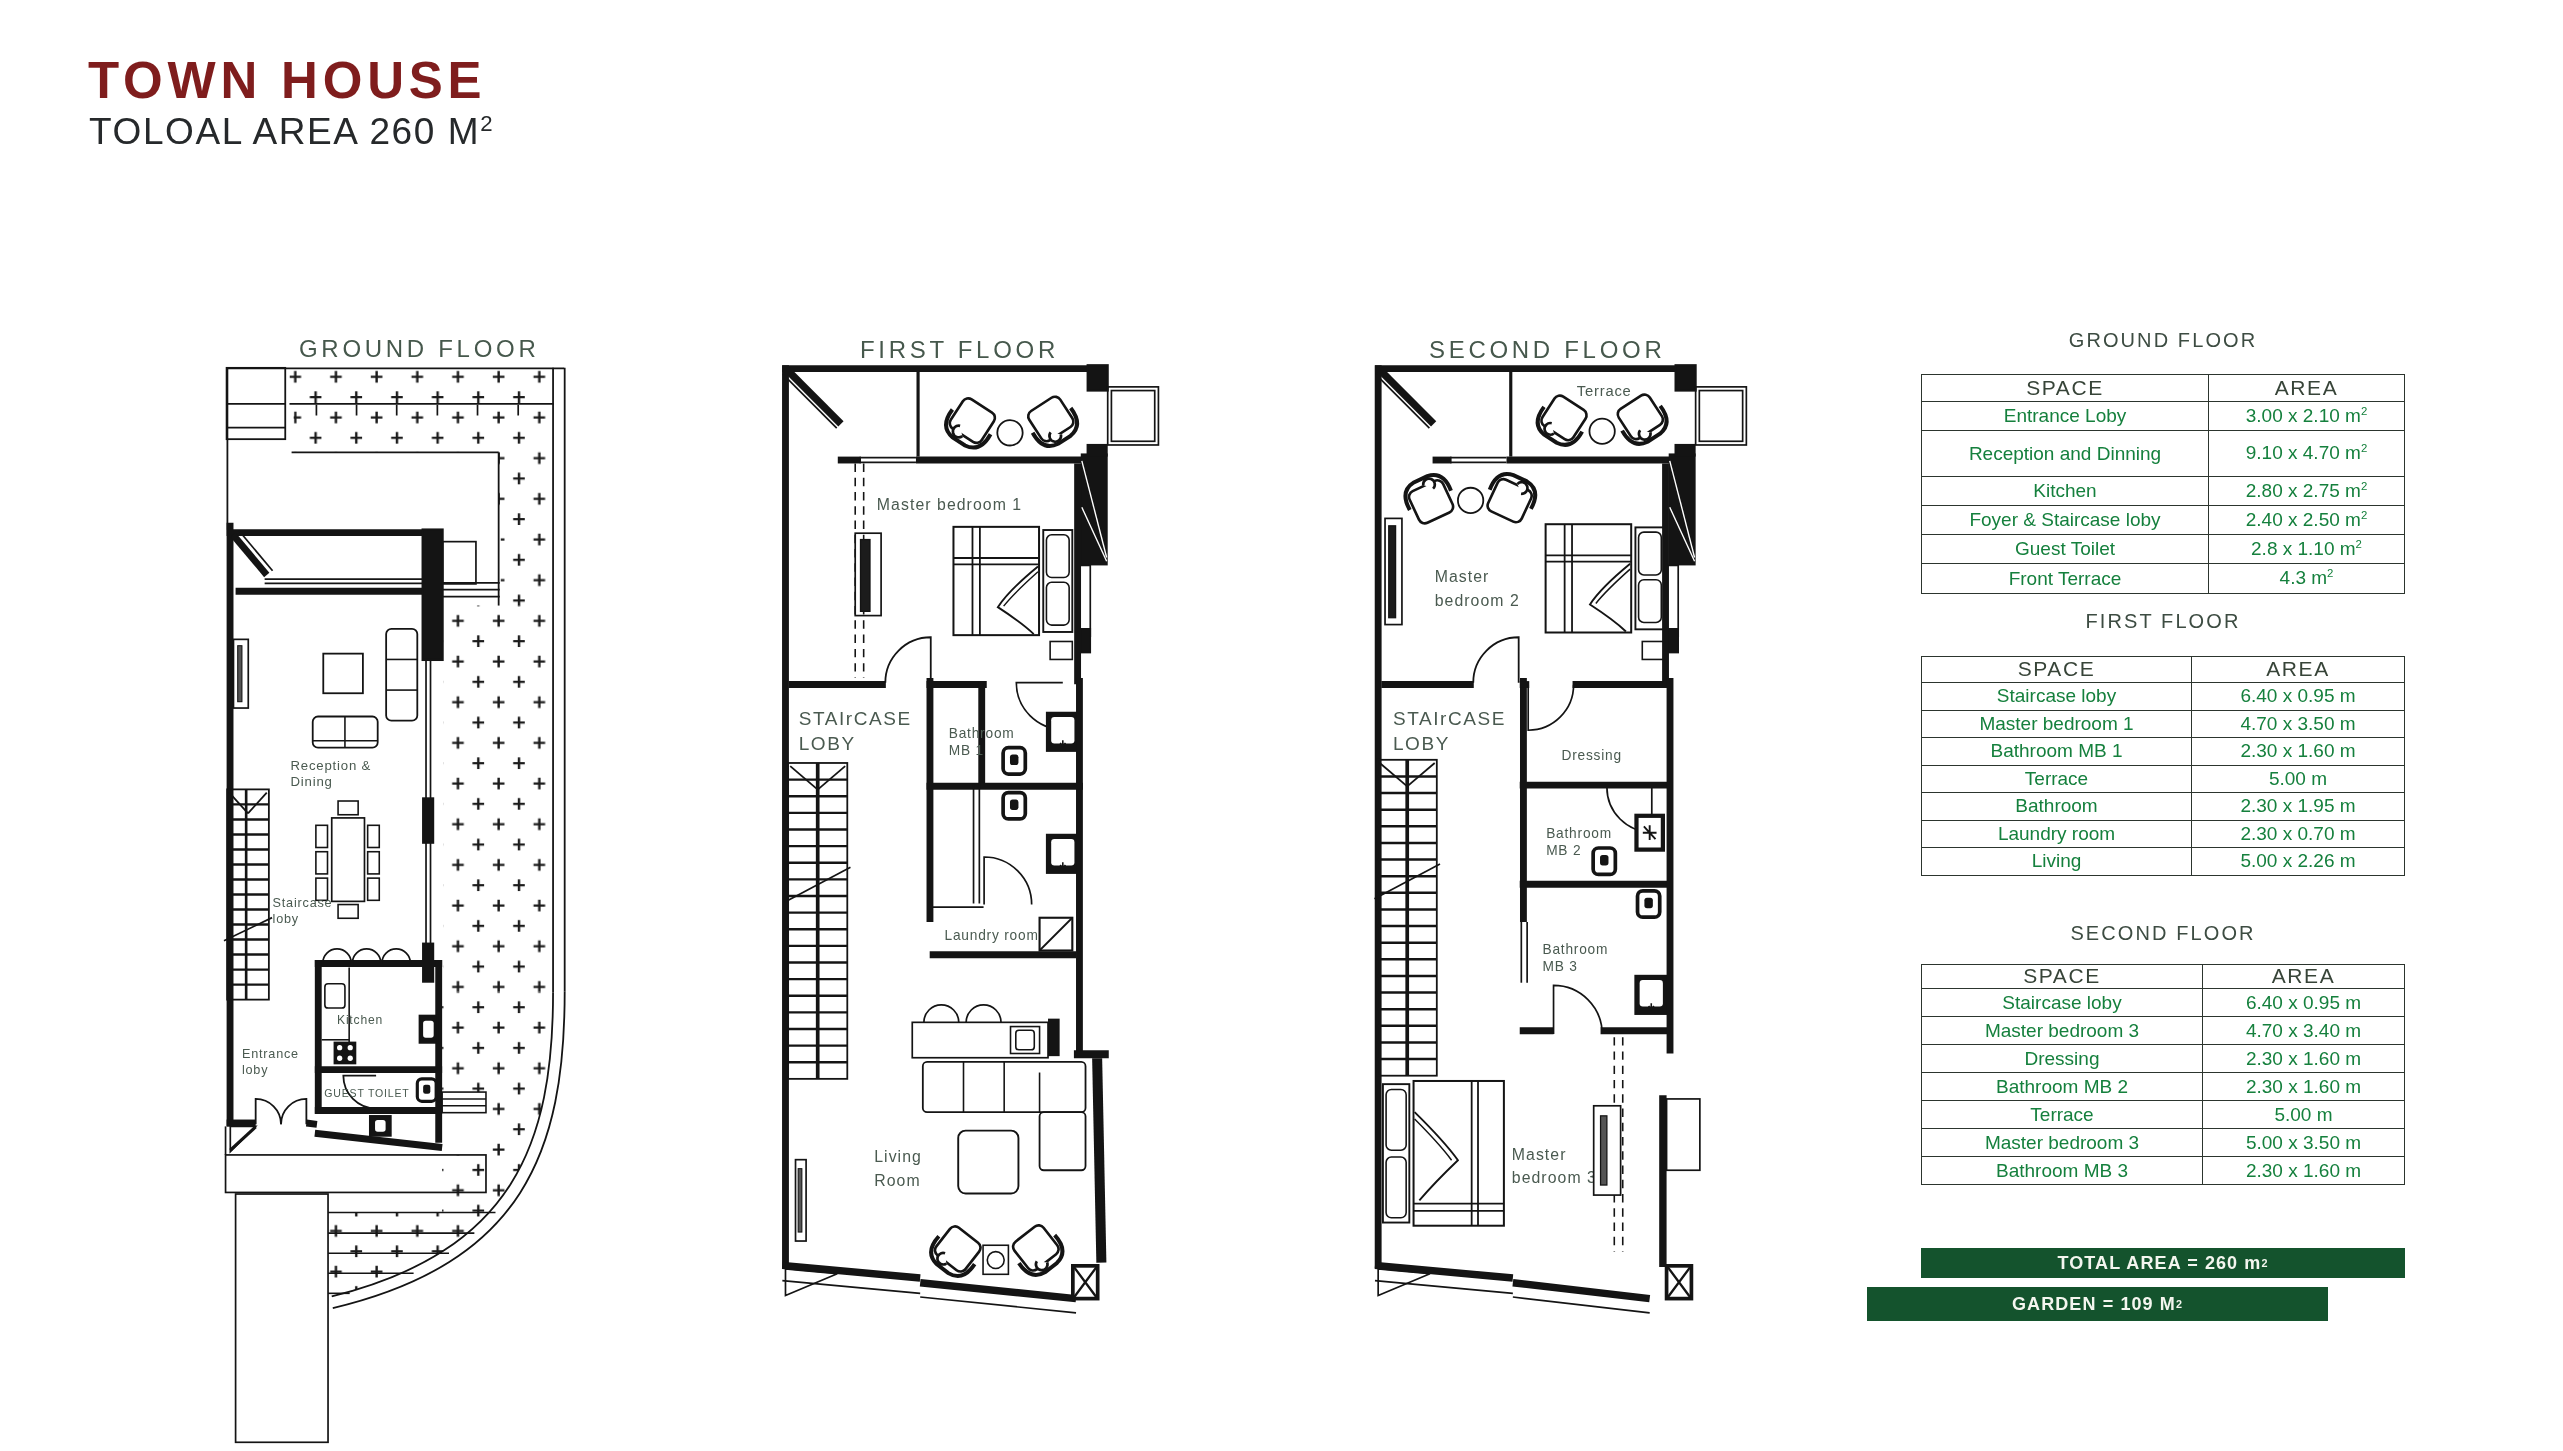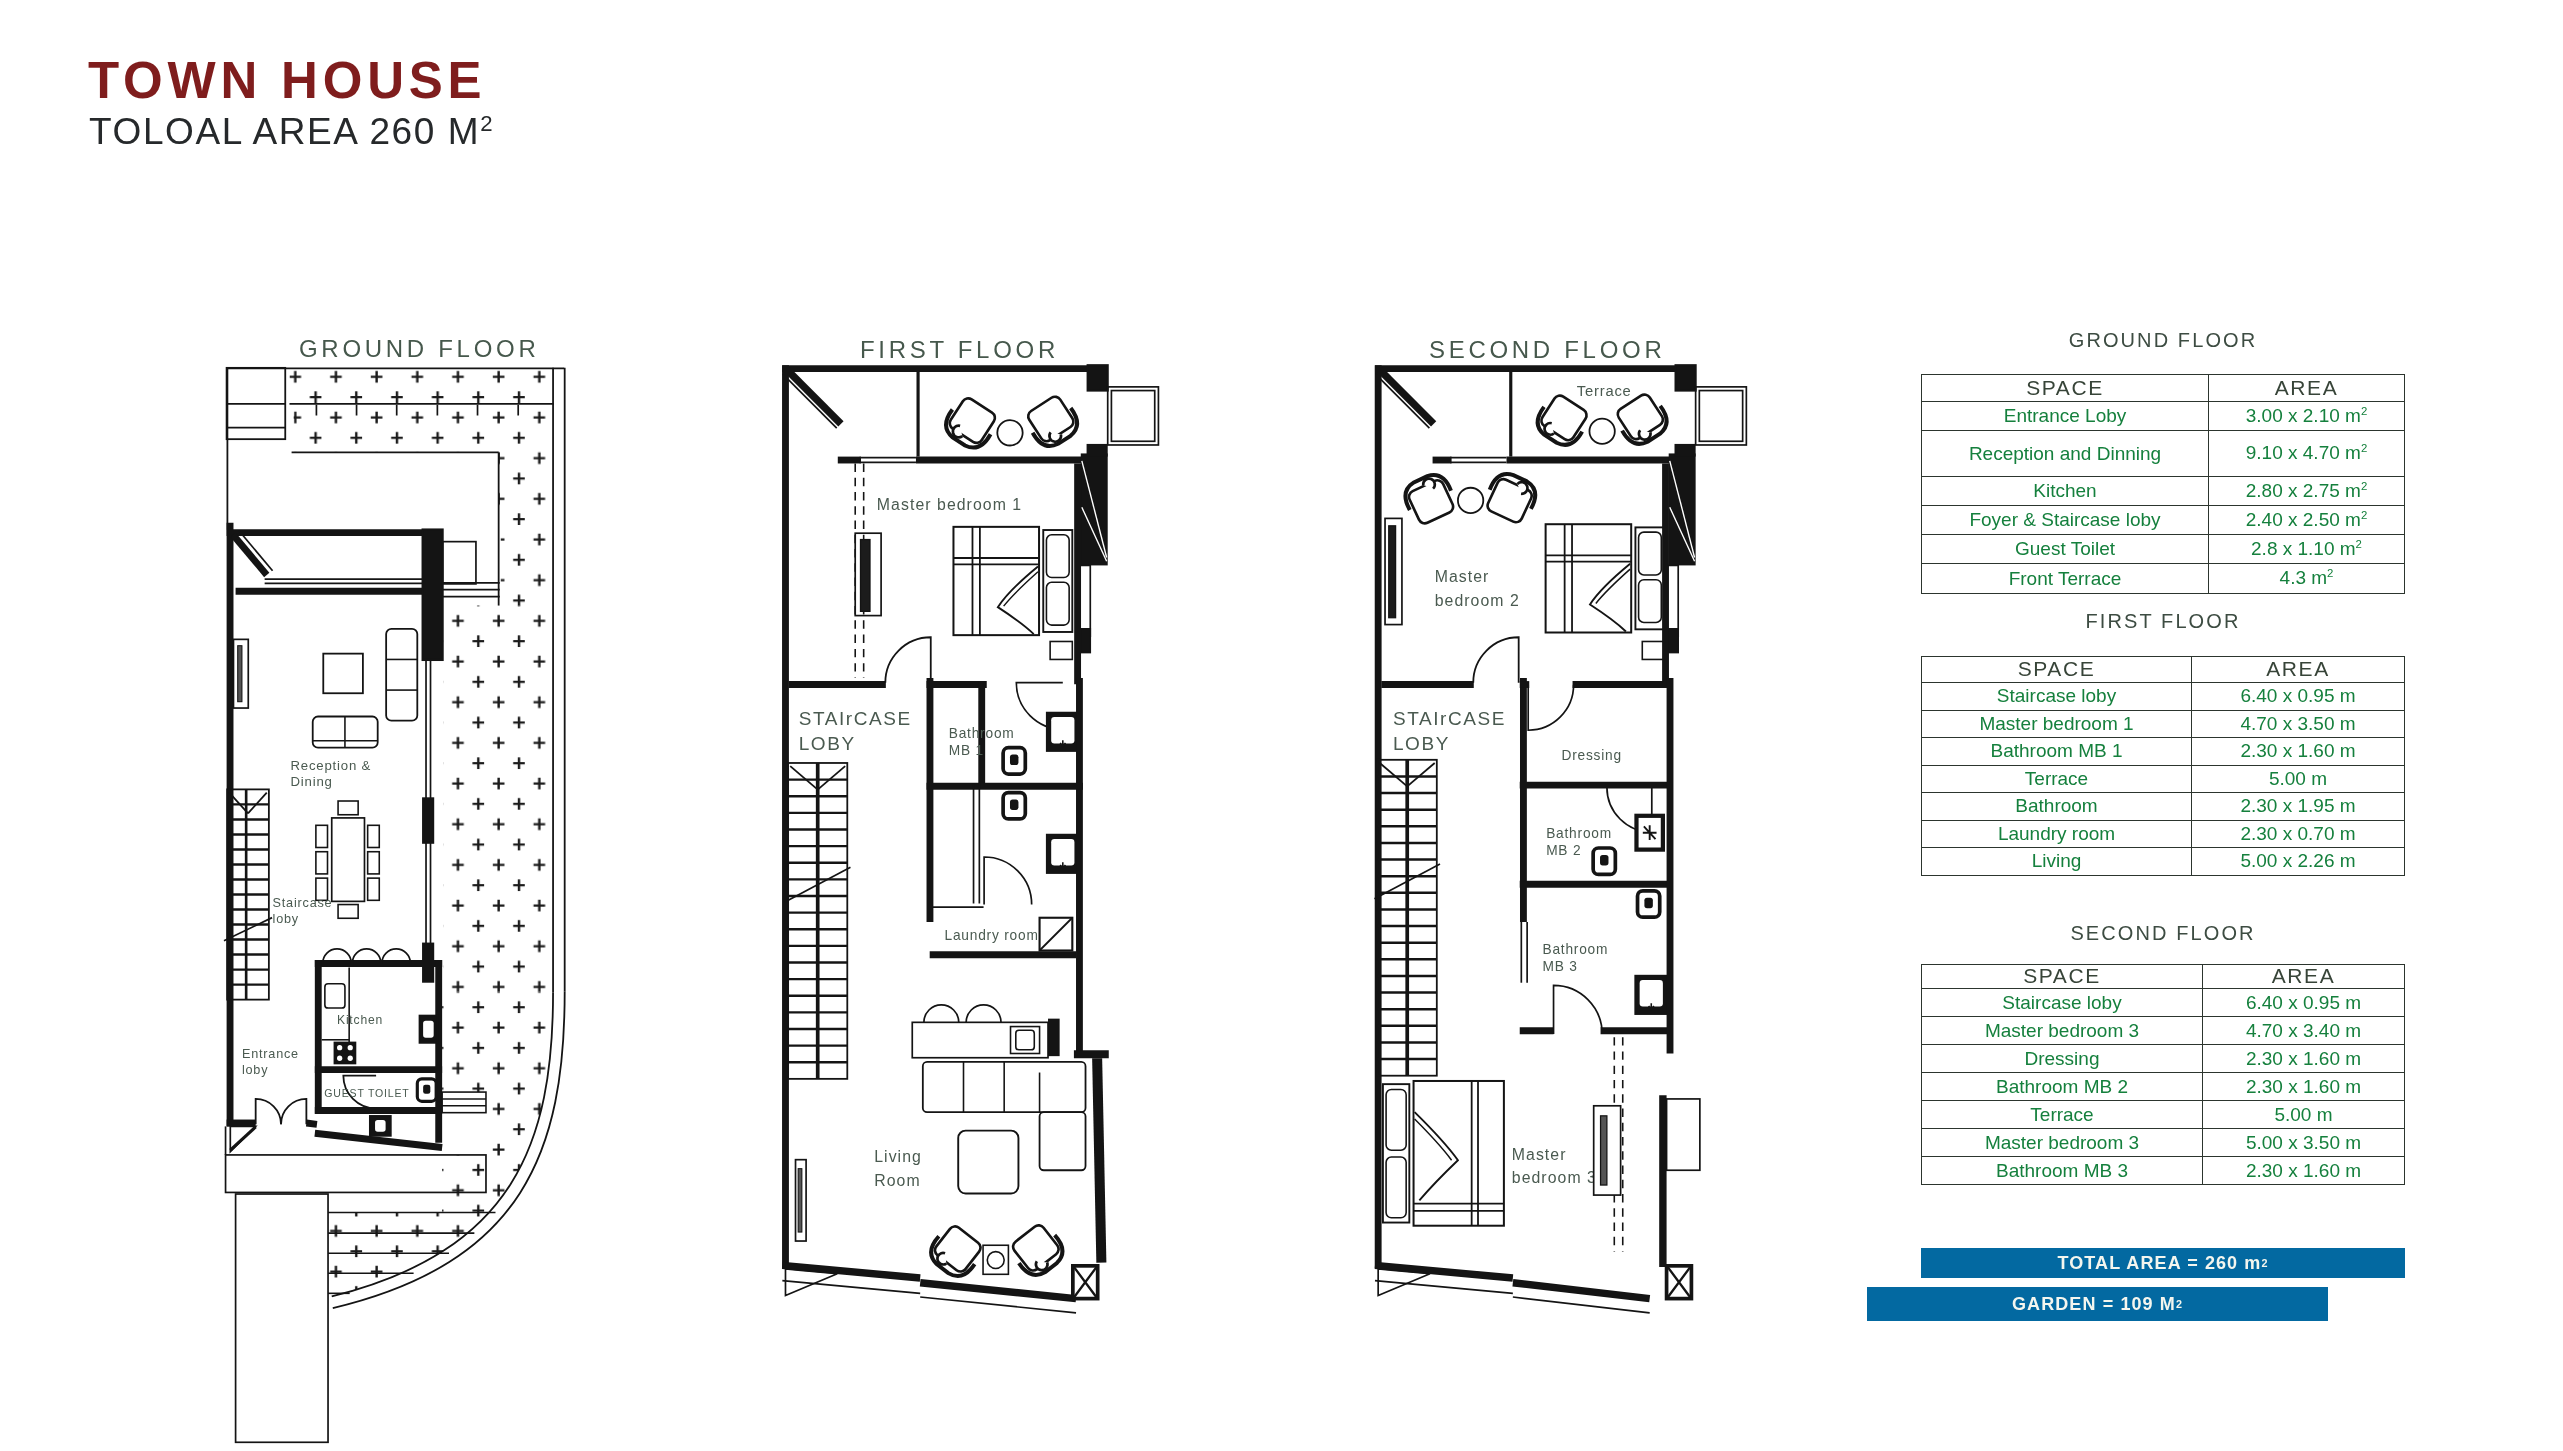--- a/index.html
+++ b/index.html
@@ -6,21 +6,21 @@
 .abs{position:absolute;}
 .ttl{color:#7f1d1d;font-weight:bold;font-size:51px;letter-spacing:4.8px;}
 .sub{color:#26292b;font-weight:400;font-size:37px;letter-spacing:1.6px;}
 .ftitle{color:#46584c;font-size:24px;letter-spacing:3.7px;white-space:nowrap;}
 .ttitle{color:#3d4c42;font-size:20px;letter-spacing:2.1px;white-space:nowrap;text-align:center;}
 table.areas{border-collapse:collapse;table-layout:fixed;width:100%;}
 table.areas td{border:1.6px solid #2c352e;color:#15803d;text-align:center;vertical-align:middle;
   font-size:19px;padding:0;line-height:1.05;}
 table.areas td.h{font-size:21px;letter-spacing:1.6px;color:#374438;}
 sup{font-size:60%;}
-.banner{background:#0369a1;color:#f4f6ef;font-weight:bold;font-size:18px;letter-spacing:1.1px;
+.banner{background:#14532d;color:#f4f6ef;font-weight:bold;font-size:18px;letter-spacing:1.1px;
   display:flex;align-items:center;justify-content:center;}
 </style></head><body>
 
 <div class="abs ttl" style="left:88px;top:51px;">TOWN HOUSE</div>
 
 <div class="abs sub" style="left:89px;top:111px;">TOLOAL AREA 260 M<sup>2</sup></div>
 
 <div class="abs ftitle" style="left:299px;top:335px;">GROUND FLOOR</div>
 
 <div class="abs ftitle" style="left:860px;top:336px;">FIRST FLOOR</div>

